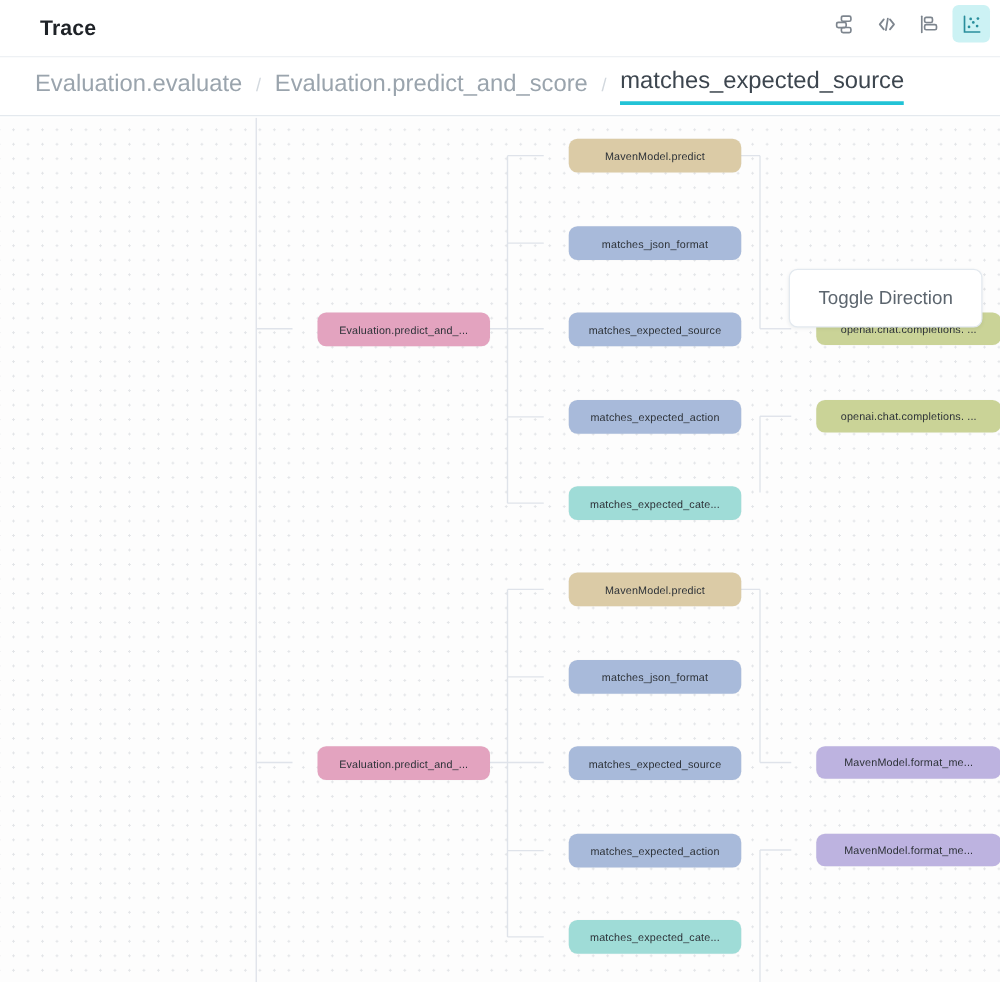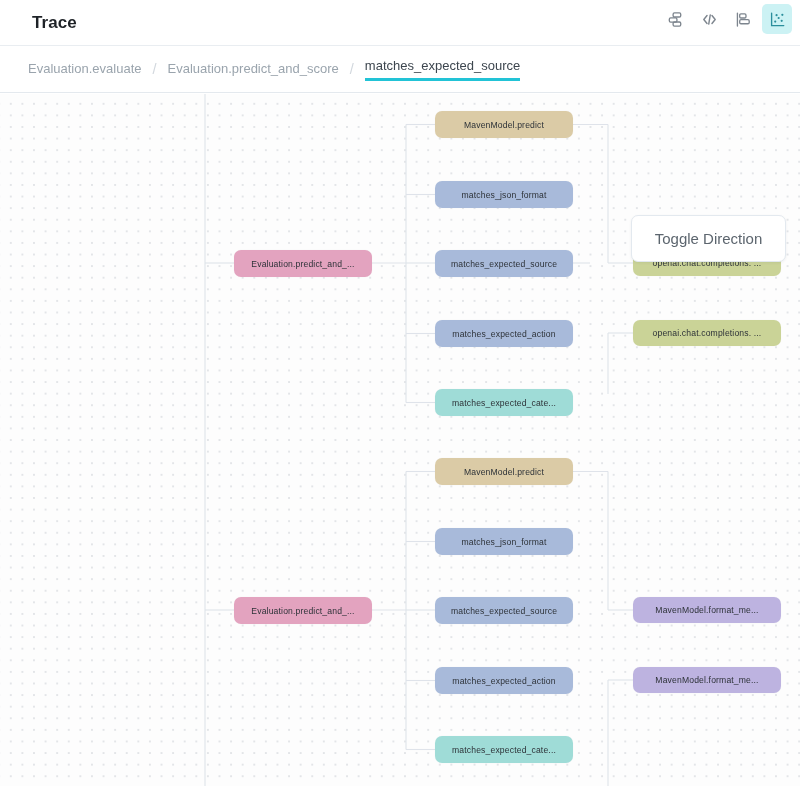--- a/index.html
+++ b/index.html
@@ -50,21 +50,21 @@
   
   #breadcrumb {
     position: absolute; left: 0; top: 46px;
     width: 800px; height: 47px;
     background: #ffffff;
     border-bottom: 1px solid #e4e9ee;
     display: flex; align-items: center;
     padding-left: 28px;
   }
   .crumb {
-    font-size: 13px;
+    font-size: 19px;
     color: #9aa4ad;
     cursor: pointer;
     padding-bottom: 2px;
     white-space: nowrap;
   }
   .crumb.active {
     color: #3d464f;
     border-bottom: 3px solid #22c3d6;
     padding-bottom: 5px;
   }
@@ -93,20 +93,21 @@
     border-radius: 7px;
     display: flex; align-items: center; justify-content: center;
     font-size: 8.6px;
     color: #2d3238;
     letter-spacing: .15px;
     cursor: pointer;
     overflow: hidden;
     white-space: nowrap;
     padding: 12px 6px;
     box-shadow: 0 0 0 0.5px rgba(0,0,0,0.02);
+    margin-left: 20px;
   }
 
   
   #toggle-direction {
     position: absolute;
     left: 631px; top: 121px;
     width: 155px; height: 47px;
     background: #ffffff;
     border: 1px solid #e3e9ef;
     border-radius: 7px;

